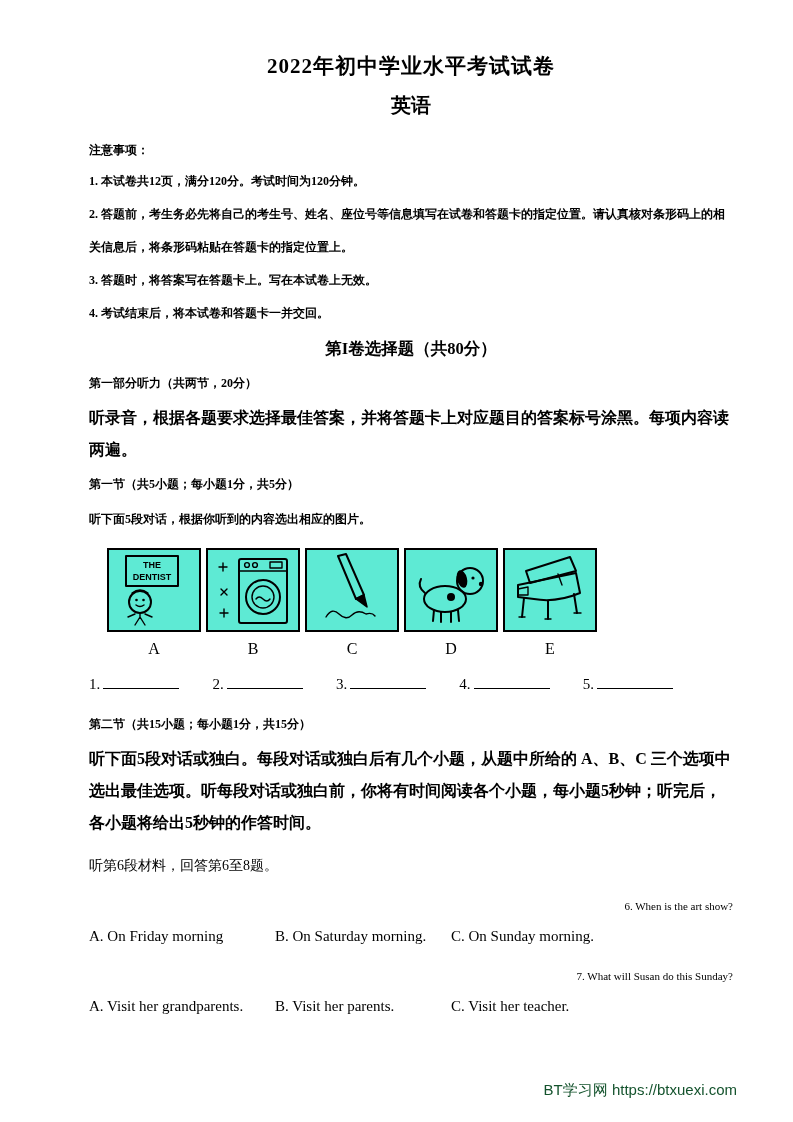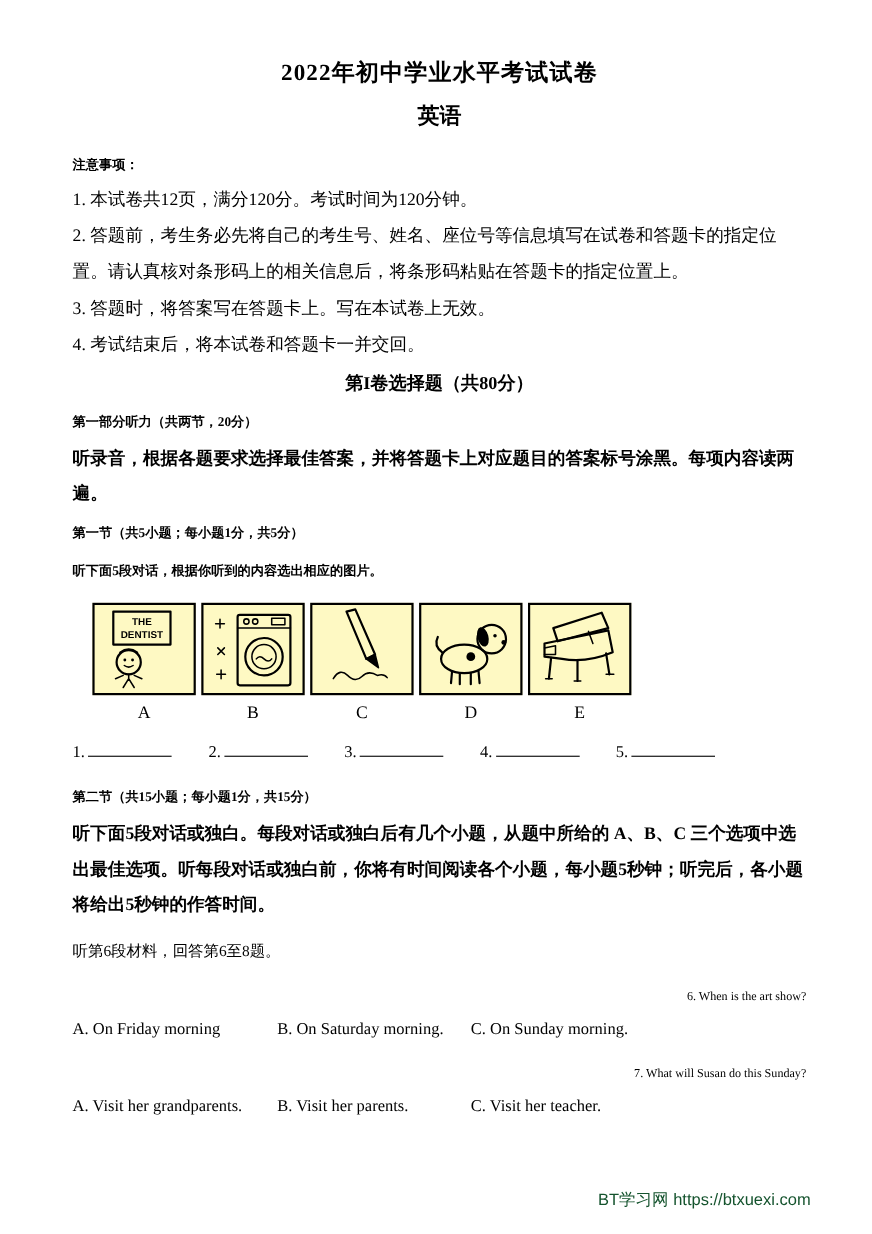--- a/index.html
+++ b/index.html
@@ -1,31 +1,31 @@
 <!DOCTYPE html>
 <html><head>
 <meta charset="utf-8">
 <style>
   * { margin:0; padding:0; box-sizing:border-box; }
   html, body { background:#ffffff; }
   body {
     width:793px; height:1122px; position:relative; overflow:hidden;
     font-family:"Liberation Serif","DejaVu Serif",serif; color:#000;
   }
-  .page { padding:52px 60px 0 66px; }
+  .page { padding:52px 60px 0 66px;margin-left:23px; }
   .doc-title { text-align:center; font-size:21px; font-weight:bold; letter-spacing:1px; }
   .doc-subject { text-align:center; font-size:20px; font-weight:bold; margin-top:12px; }
   .notices-heading { font-size:12px; font-weight:bold; margin-top:16px; line-height:30px; }
-  .notice-item { font-size:16px; font-weight:normal; line-height:33px; }
+  .notice-item { font-size:12px; font-weight:bold; line-height:33px; }
   .center-bold { text-align:center; font-size:16.5px; font-weight:bold; line-height:33px; margin-top:2px; }
   .bold-line { font-size:12px; font-weight:bold; line-height:33px; margin-top:2px; }
   .bold-par { font-size:16px; font-weight:bold; line-height:32px; margin-top:2px; }
   .pictures { display:flex; gap:5px; margin:12px 0 0 18px; width:490px; }
   .pic { width:94px; }
-  .pic-box { width:94px; height:84px; border:2px solid #000; background:#fef9c3;
+  .pic-box { width:94px; height:84px; border:2px solid #000; background:#5eead4;
              display:flex; align-items:center; justify-content:center; }
   .pic-label { text-align:center; font-size:16px; margin-top:8px; }
   .blanks { display:flex; justify-content:space-between; width:584px; margin-top:16px;
             font-size:15px; line-height:20px; }
   .blank-line { display:inline-block; width:76px; border-bottom:1px solid #000; height:13px; margin-left:3px; }
   .material-note { font-size:14px; line-height:30px; margin-top:12px; }
   .question { margin-top:10px; }
   .q-stem { font-size:11px; line-height:30px;text-align:right; }
   .q-options { font-size:15px; line-height:30px; }
   .opt { display:inline-block; }

